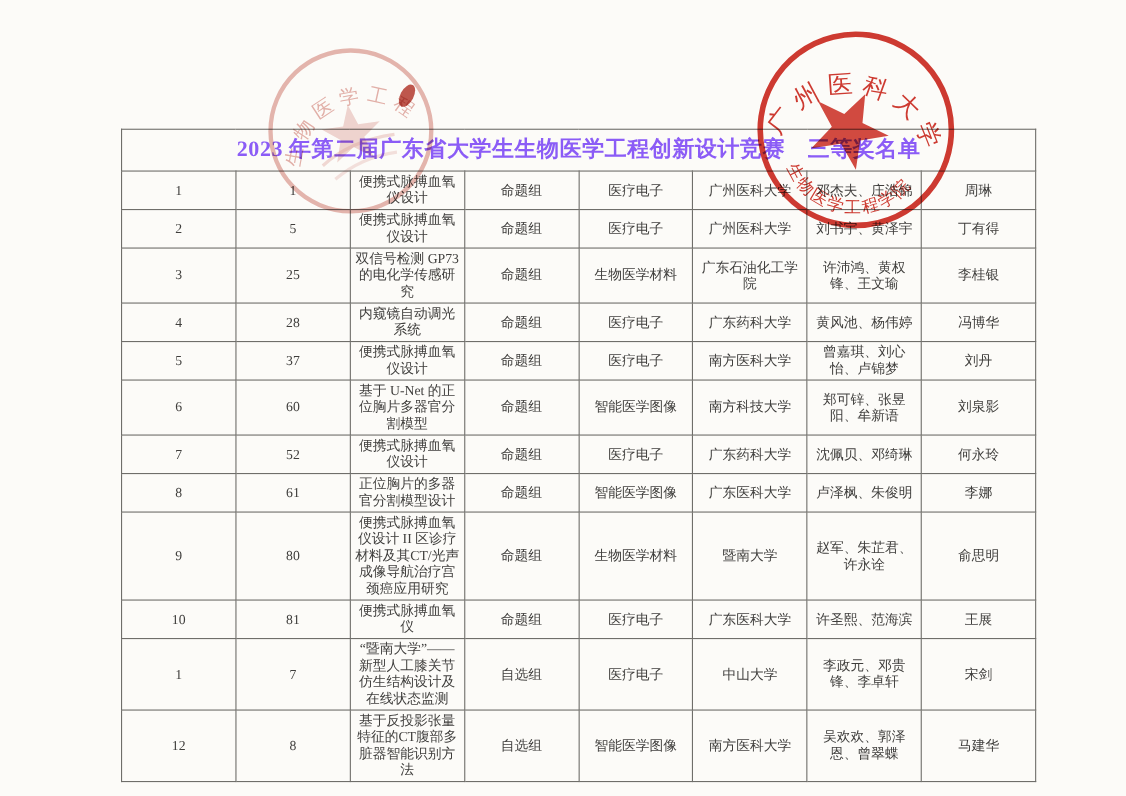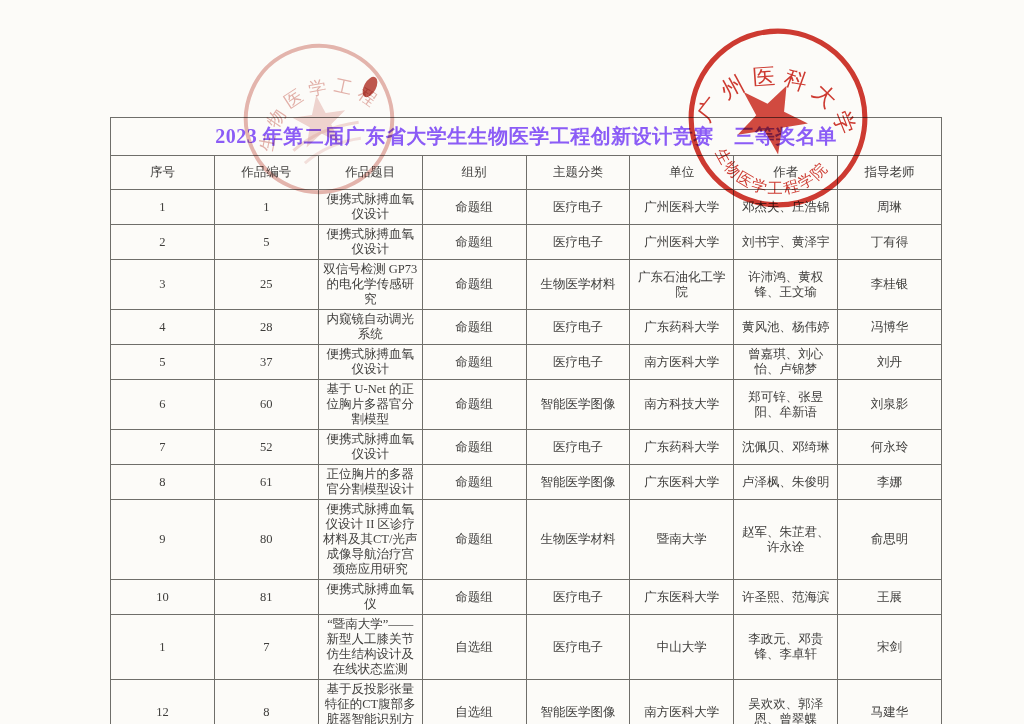--- a/index.html
+++ b/index.html
@@ -83,30 +83,20 @@
 </style>
 </head>
 <body>
 
 <div class="page">
 
   <table class="award-table">
     <thead>
       <tr class="title-row">
         <td colspan="8">2023 年第二届广东省大学生生物医学工程创新设计竞赛　三等奖名单</td>
-      </tr>
-      <tr class="header-row">
-        <th class="col-no">序号</th>
-        <th class="col-work_no">作品编号</th>
-        <th class="col-title">作品题目</th>
-        <th class="col-group">组别</th>
-        <th class="col-category">主题分类</th>
-        <th class="col-unit">单位</th>
-        <th class="col-authors">作者</th>
-        <th class="col-advisor">指导老师</th>
       </tr>
     </thead>
     <tbody>
         <tr>
           <td class="col-no">1</td>
           <td class="col-work_no">1</td>
           <td class="col-title">便携式脉搏血氧仪设计</td>
           <td class="col-group">命题组</td>
           <td class="col-category">医疗电子</td>
           <td class="col-unit">广州医科大学</td>

